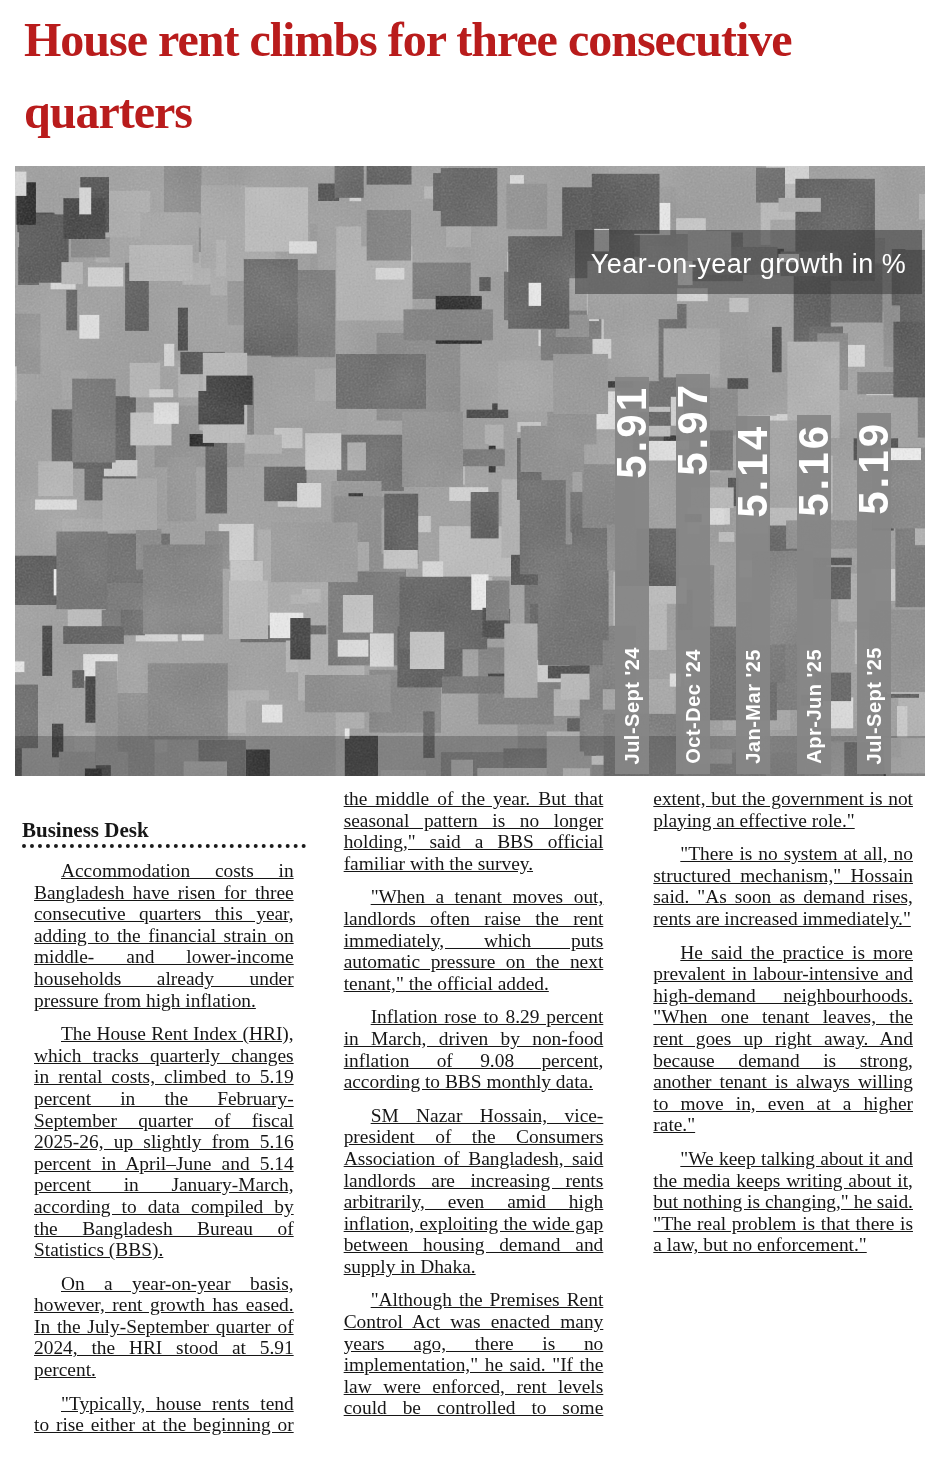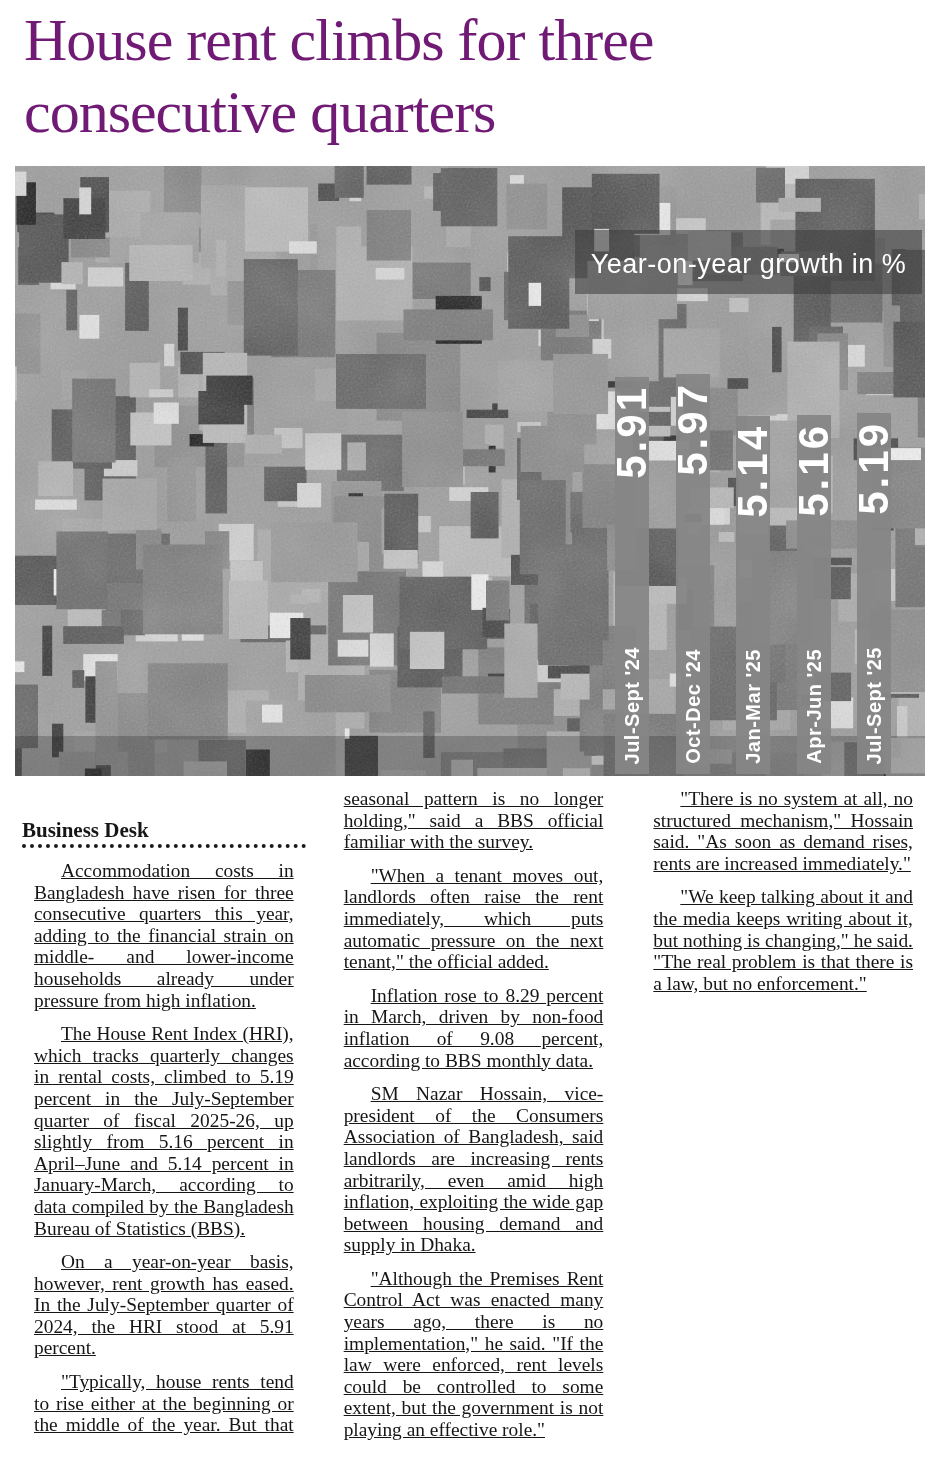--- a/index.html
+++ b/index.html
@@ -2,22 +2,22 @@
 <html><head>
 <meta charset="utf-8">
 <style>
   html,body{margin:0;padding:0;}
   body{
     width:940px;height:1472px;overflow:hidden;background:#ffffff;
     font-family:"Liberation Serif","DejaVu Serif",serif;color:#161616;
   }
   
   h1.headline{
-    font-size:60px;line-height:72px;font-weight:400;letter-spacing:-1px;
-    margin:4px 18px 18px 24px;color:#701a75;
+    font-size:48px;line-height:72px;font-weight:700;letter-spacing:-1px;
+    margin:4px 18px 18px 24px;color:#b91c1c;
   }
   
   .photo{
     position:relative;width:910px;height:610px;margin-left:15px;
     overflow:hidden;background:#9a9a9a;
   }
   .photo svg{position:absolute;left:0;top:0;}
   .chart-head{
     position:absolute;right:3px;top:64px;width:347px;box-sizing:border-box;
     background:rgba(58,58,58,0.55);color:#fff;text-align:center;
@@ -528,23 +528,24 @@
         <span class="bar-cat">Jul-Sept '25</span>
       </div>
     </div>
 </figure>
 
 <div class="article">
   <span class="byline">Business Desk</span>
   <div class="byline-rule"></div>
   <div id="paras">
       <p>Accommodation costs in Bangladesh have risen for three consecutive quarters this year, adding to the financial strain on middle- and lower-income households already under pressure from high inflation.</p>
-      <p>The House Rent Index (HRI), which tracks quarterly changes in rental costs, climbed to 5.19 percent in the July-September quarter of fiscal 2025-26, up slightly from 5.16 percent in April–June and 5.14 percent in January-March, according to data compiled by the Bangladesh Bureau of Statistics (BBS).</p>
+      <p>The House Rent Index (HRI), which tracks quarterly changes in rental costs, climbed to 5.19 percent in the February-September quarter of fiscal 2025-26, up slightly from 5.16 percent in April–June and 5.14 percent in January-March, according to data compiled by the Bangladesh Bureau of Statistics (BBS).</p>
       <p>On a year-on-year basis, however, rent growth has eased. In the July-September quarter of 2024, the HRI stood at 5.91 percent.</p>
       <p>"Typically, house rents tend to rise either at the beginning or the middle of the year. But that seasonal pattern is no longer holding," said a BBS official familiar with the survey.</p>
       <p>"When a tenant moves out, landlords often raise the rent immediately, which puts automatic pressure on the next tenant," the official added.</p>
       <p>Inflation rose to 8.29 percent in March, driven by non-food inflation of 9.08 percent, according to BBS monthly data.</p>
       <p>SM Nazar Hossain, vice-president of the Consumers Association of Bangladesh, said landlords are increasing rents arbitrarily, even amid high inflation, exploiting the wide gap between housing demand and supply in Dhaka.</p>
       <p>"Although the Premises Rent Control Act was enacted many years ago, there is no implementation," he said. "If the law were enforced, rent levels could be controlled to some extent, but the government is not playing an effective role."</p>
       <p>"There is no system at all, no structured mechanism," Hossain said. "As soon as demand rises, rents are increased immediately."</p>
+      <p>He said the practice is more prevalent in labour-intensive and high-demand neighbourhoods. "When one tenant leaves, the rent goes up right away. And because demand is strong, another tenant is always willing to move in, even at a higher rate."</p>
       <p>"We keep talking about it and the media keeps writing about it, but nothing is changing," he said. "The real problem is that there is a law, but no enforcement."</p>
     </div>
 </div>
 
 </body></html>

